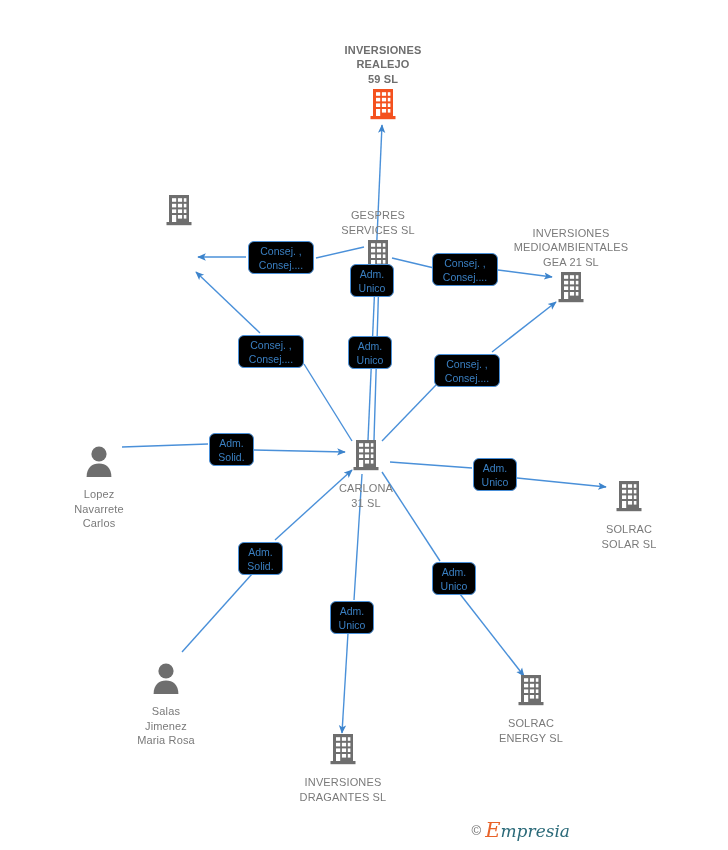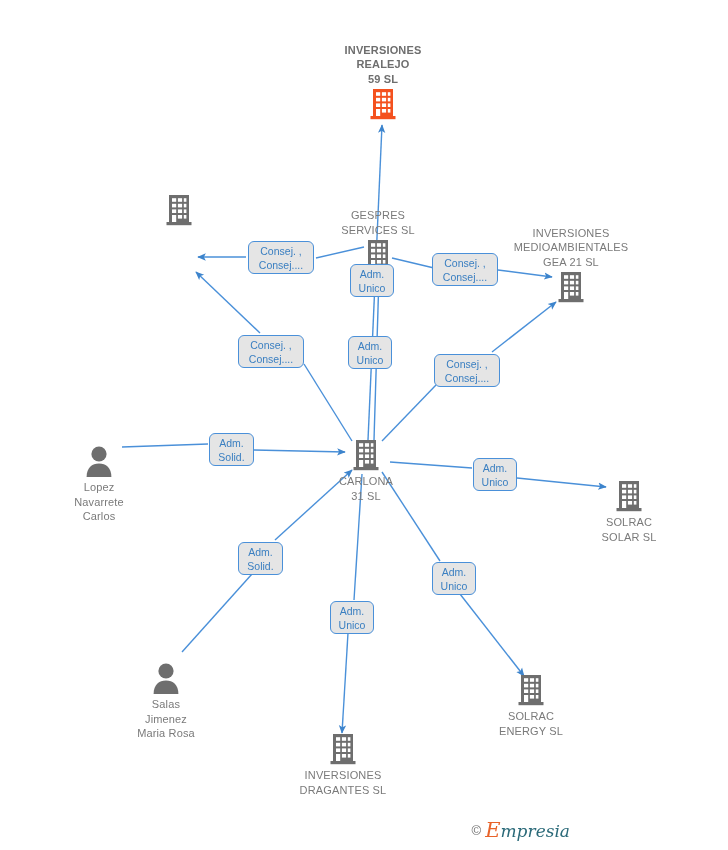--- a/index.html
+++ b/index.html
@@ -30,28 +30,28 @@
   .node .lbl{
     display:block;
     color:#7a7a7a;
     font-size:11px;
     line-height:14.5px;
     letter-spacing:.15px;
     white-space:pre-line;
     font-weight:normal;
   }
   .node.above .lbl{margin-bottom:2px;}
-  .node.below .lbl{margin-top:3px;}
+  .node.below .lbl{margin-top:10px;}
 
   
   .chip{
     position:absolute;
     border:1px solid #4a90d9;
     border-radius:6px;
-    background:#e5e5e5;
+    background:#000000;
     color:#3a7fc1;
     font-size:10.5px;
     line-height:13.5px;
     text-align:center;
     padding:3px 6px 4px 6px;
     white-space:pre-line;
     box-sizing:border-box;
   }
 
   

